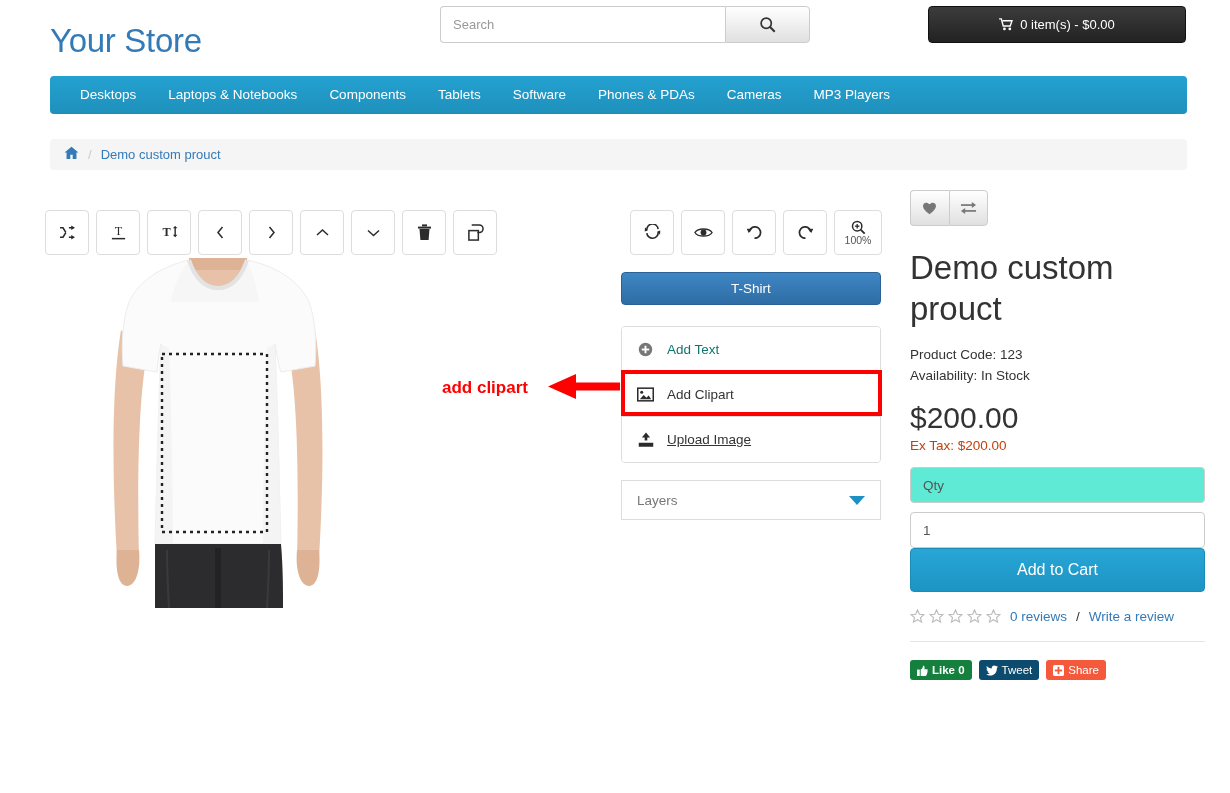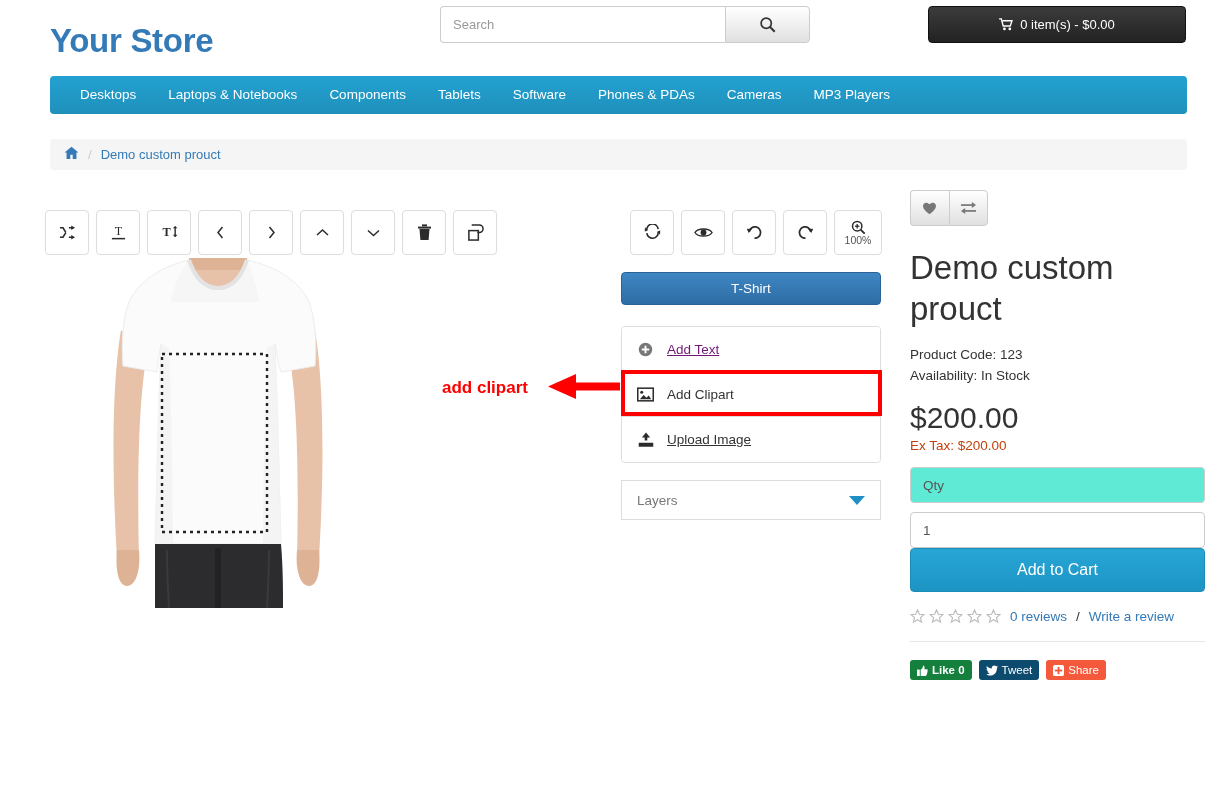--- a/index.html
+++ b/index.html
@@ -10,21 +10,21 @@
     font-family: "Liberation Sans", sans-serif;
     color: #333333;
     overflow: hidden;
   }
   .page { position: relative; width: 1230px; height: 793px; }
 
   
   .header { position: absolute; left: 0; top: 0; width: 1230px; height: 72px; }
   .logo {
     position: absolute; left: 50px; top: 22px;
-    font-size: 33px; color: #337ab7; font-weight: bold;
+    font-size: 33px; color: #337ab7; font-weight: normal;
     letter-spacing: -0.3px;
   }
   .search-wrap {
     position: absolute; left: 440px; top: 6px;
     width: 370px; height: 37px;
     display: flex;
   }
   .search-input {
     flex: 1; height: 37px;
     border: 1px solid #cccccc; border-right: none;
@@ -113,21 +113,21 @@
     border: 1px solid #dddddd; border-radius: 4px;
     background: #fff; overflow: hidden;
   }
   .action-item {
     height: 45px; display: flex; align-items: center;
     padding: 0 15px; gap: 13px;
     font-size: 13.5px; color: #333; cursor: pointer;
     border-bottom: 1px solid #dddddd; background: #fff;
   }
   .action-item:last-child { border-bottom: none; text-decoration: underline; }
-  .action-item.muted { color: #701a75; text-decoration: underline; }
+  .action-item.muted { color: #0f766e; }
   .action-item .ico { width: 17px; display: flex; align-items: center; justify-content: center; }
 
   .layers-panel {
     position: absolute; left: 621px; top: 480px;
     width: 260px; height: 40px;
     border: 1px solid #dddddd; border-radius: 0; background: #fff;
     display: flex; align-items: center; justify-content: space-between;
     padding: 0 15px; font-size: 13.5px; color: #777; cursor: pointer;
   }
   .caret { width: 0; height: 0; border-left: 8px solid transparent;

